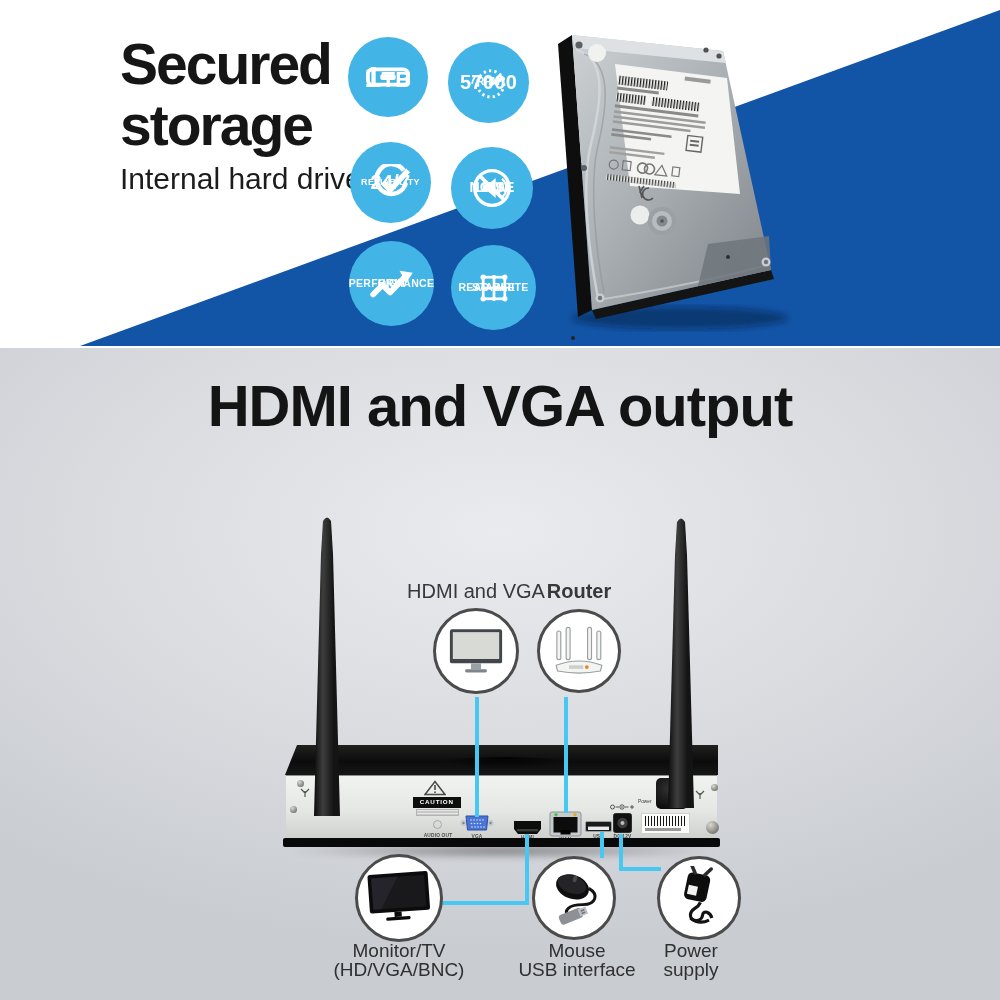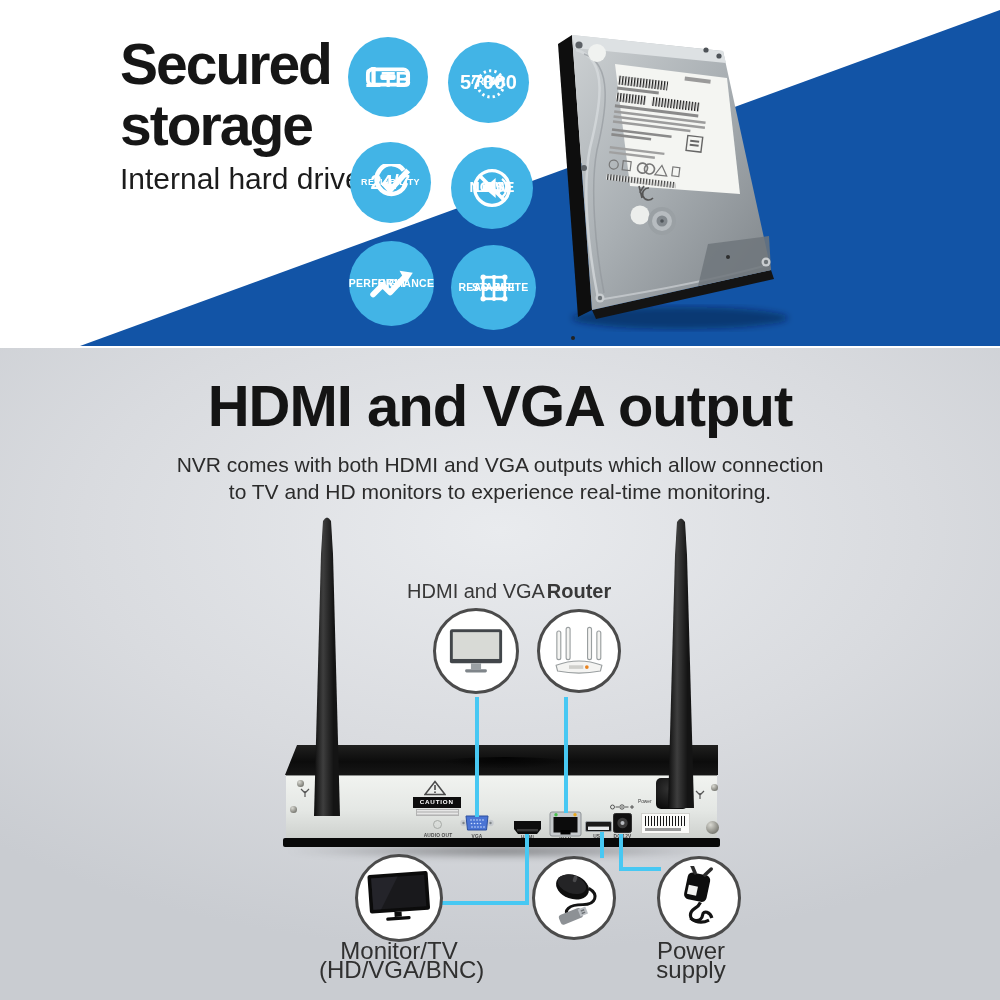--- a/index.html
+++ b/index.html
@@ -84,21 +84,21 @@
   .caution-box{left:127px;top:21px;width:48px;height:11px;background:#0d0d0d;color:#fff;
      font-size:8px;display:flex;align-items:center;justify-content:center;}
   .caution-box span{position:static;transform:scale(.78);font-weight:bold;letter-spacing:1px;}
   .caution-sub{left:130px;top:33px;width:43px;height:7px;border:1px solid #b3b3b3;
      background:repeating-linear-gradient(180deg,#e6e6e6 0 1px,#c9c9c9 1px 3px);}
   .power-text{left:352px;top:23px;width:30px;font-size:8px;color:#3c3c3c;
      transform:scale(.6);transform-origin:left top;}
   .ant-base{left:370px;top:2px;width:32px;height:31px;border-radius:5px;
      background:radial-gradient(circle at 40% 35%,#323232,#0b0b0b 75%);}
 
-  .bottom-label{color:#303030;font-size:24px;line-height:19px;text-align:center;z-index:8;}
+  .bottom-label{color:#303030;font-size:19px;line-height:19px;text-align:center;z-index:8;}
   #lbl-tv{left:319px;top:593px;width:160px;}
   #lbl-mouse{left:497px;top:593px;width:160px;}
   #lbl-power{left:621px;top:593px;width:140px;}
 </style>
 </head>
 <body>
 
 <div id="page">
 
   <div class="top-section">
@@ -264,24 +264,20 @@
       <circle cx="60" cy="280" r="4.5" fill="#c9cdd0"></circle>
         <circle cx="60" cy="280" r="2.2" fill="#6e7478"></circle>
       <circle cx="44" cy="150" r="3" fill="#5c6166"></circle>
       <circle cx="33" cy="320" r="2" fill="#222"></circle>
     </svg>
   </div>
 
   <div class="bottom-section">
 
     <div class="main-heading">HDMI and VGA output</div>
-    <div class="main-desc">
-      <span style="position:static">NVR comes with both HDMI and VGA outputs which allow connection</span><br>
-      <span style="position:static">to TV and HD monitors to experience real-time monitoring.</span>
-    </div>
 
     <svg class="antenna antenna-left" viewBox="0 0 34 305">
       <defs>
           <linearGradient id="antG" x1="0" y1="0" x2="1" y2="0">
         <stop offset="0" stop-color="#0c0c0c"></stop>
             <stop offset=".35" stop-color="#3e3e3e"></stop>
             <stop offset=".75" stop-color="#141414"></stop>
       </linearGradient>
         </defs>
       <path d="M13,7 Q17,0 21,7 L23,40 L30,302 L4,302 L11,40 Z" fill="url(#antG)"></path>
@@ -462,19 +458,23 @@
         </g>
         <path d="M44,50 C40,60 30,58 30,68 C30,78 46,78 47,68 C48,60 58,64 60,72" stroke="#131313" stroke-width="4.5" fill="none"></path>
         <path d="M30,72 q12,10 26,3" stroke="#131313" stroke-width="4.5" fill="none"></path>
       </svg>
     </div>
 
     <div class="bottom-label" id="lbl-tv">
       <span style="position:static">Monitor/TV</span><br>
       <span style="position:static">(HD/VGA/BNC)</span>
     </div>
+    <div class="bottom-label" id="lbl-mouse">
+      <span style="position:static">Mouse</span><br>
+      <span style="position:static">USB interface</span>
+    </div>
     <div class="bottom-label" id="lbl-power">
       <span style="position:static">Power</span><br>
       <span style="position:static">supply</span>
     </div>
 
   </div>
 </div>
 
 </body></html>

